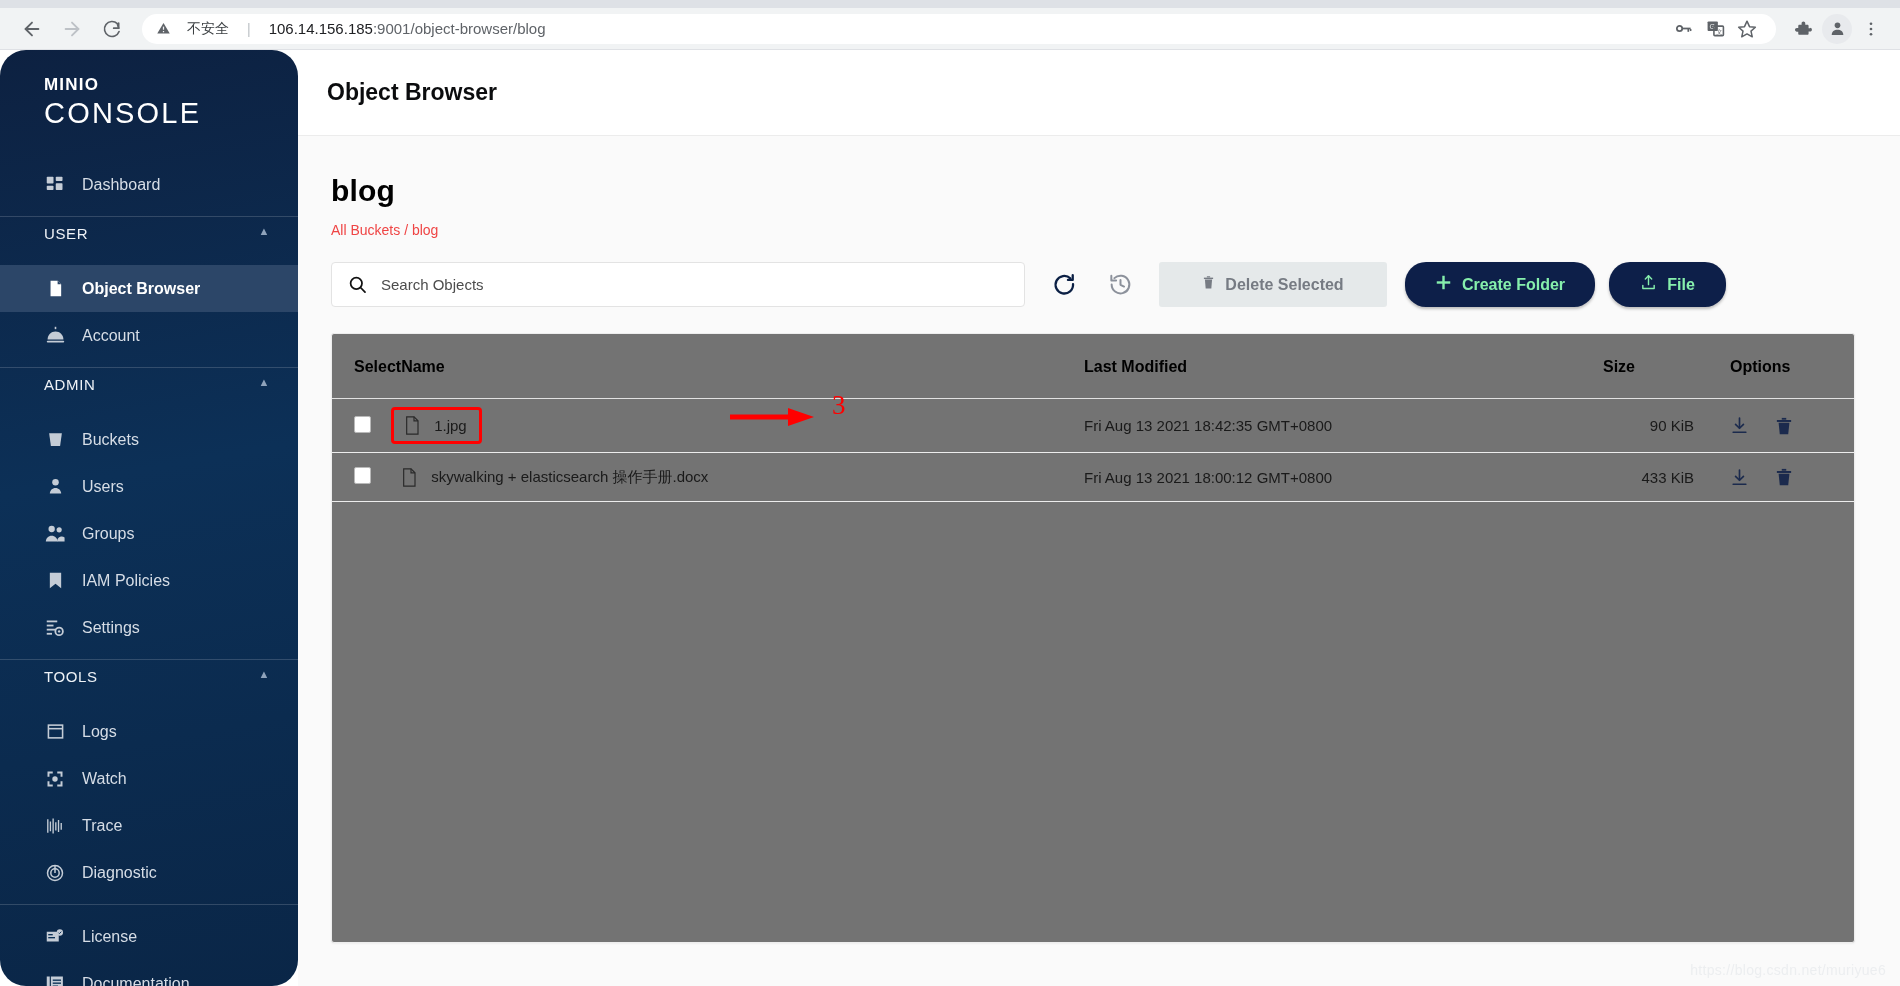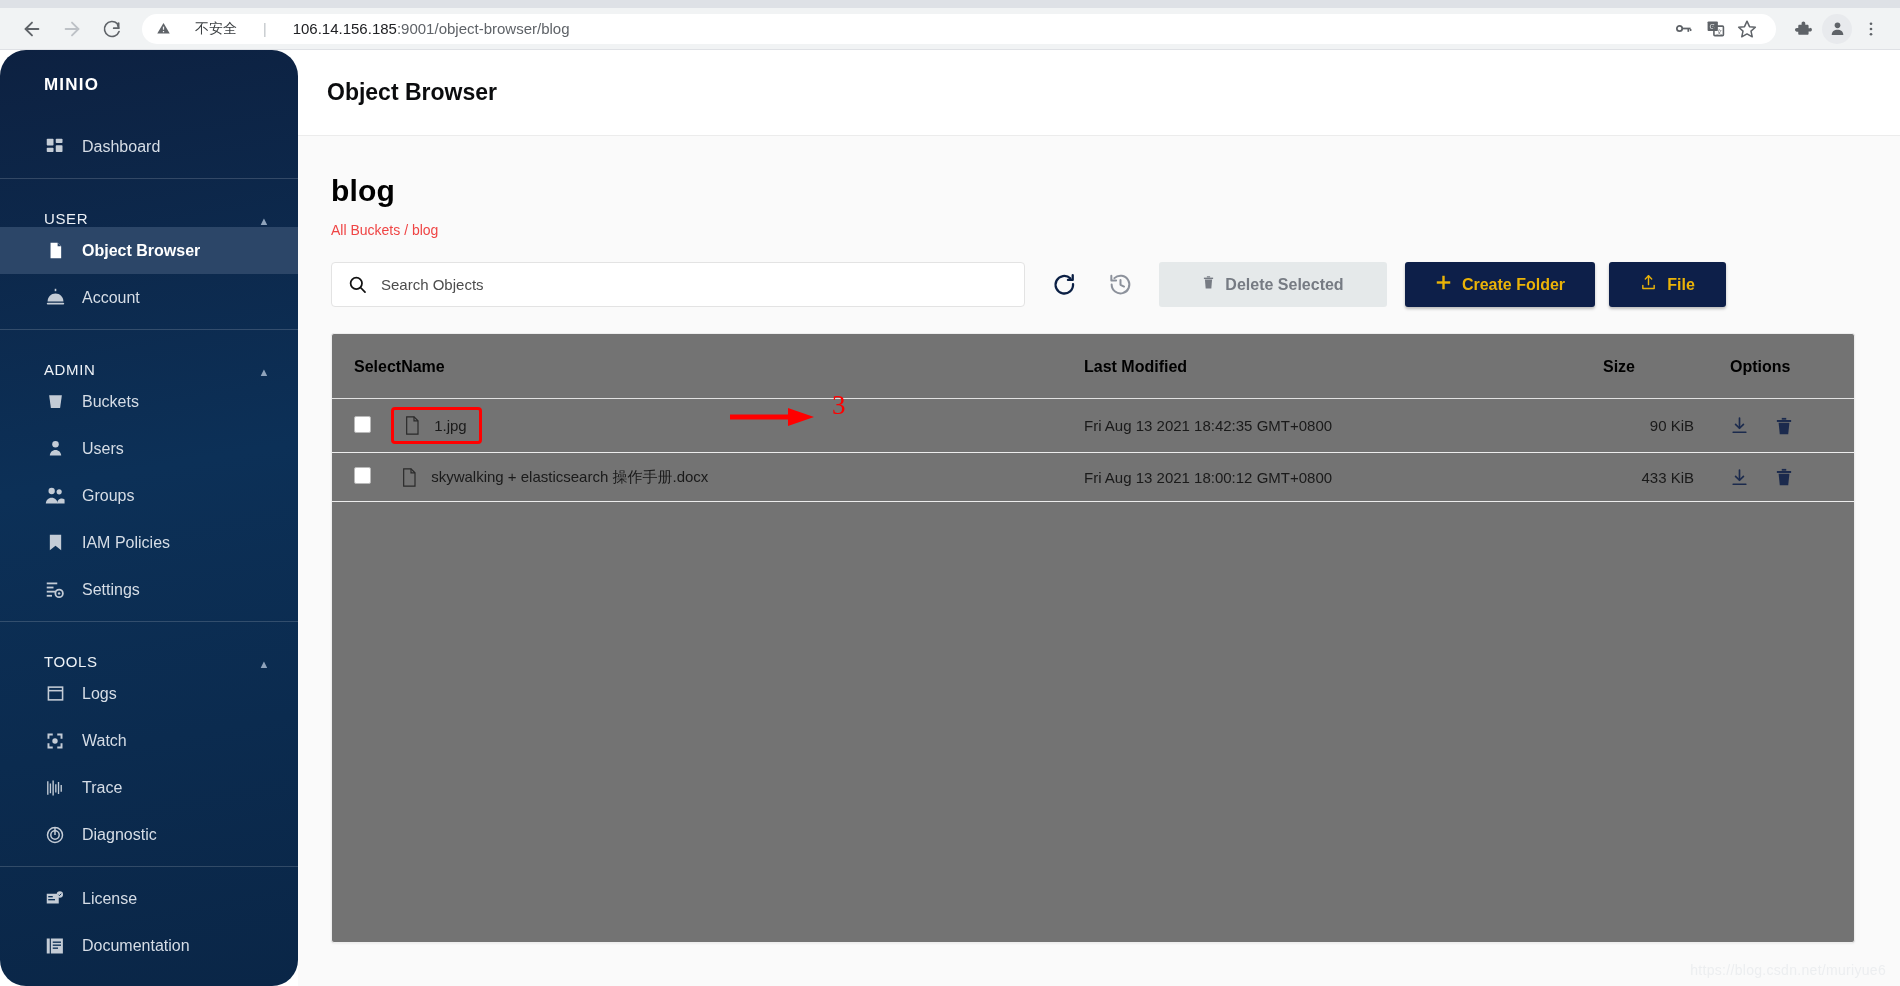--- a/index.html
+++ b/index.html
@@ -34,21 +34,21 @@
   .nav-btn.disabled { color: #bdc1c6; }
   .omnibox {
     flex: 1;
     height: 30px;
     background: #ffffff;
     border-radius: 16px;
     display: flex;
     align-items: center;
     padding: 9px 14px;
     margin: 12px 8px;
-    gap: 24px;
+    gap: 16px;
     min-width: 0;
   }
   .warn-icon { color: #5f6368; display: flex; align-items: center; }
   .warn-text {
     font-size: 14px; color: #3c4043;
     white-space: nowrap;
   }
   .omni-sep {
     color: #bdc1c6; font-size: 14px; padding: 0 2px;
   }
@@ -117,21 +117,21 @@
     background: #2c4668;
     color: #ffffff;
     font-weight: 700;
   }
   .nav-item.active .ic { color: #ffffff; }
   .nav-sep {
     height: 1px; background: rgba(255,255,255,0.16);
     margin: 8px 0;
   }
   .nav-group {
-    display: flex; align-items: flex-end;
+    display: flex; align-items: flex-start;
     height: 40px;
     padding: 0 28px 0 44px;
     font-size: 15px;
     letter-spacing: 0.6px;
     color: #eef2f7;
   }
   .nav-group .caret {
     margin-left: auto;
     color: #8fa3bb;
     font-size: 11px;
@@ -219,22 +219,23 @@
     padding: 8px 22px;
   }
   .btn-disabled {
     background: #e5e9ea;
     color: #767b83;
     margin-left: 14px;
     min-width: 228px;
   }
   .btn-primary {
     background: #0d1f49;
-    color: #eab308;
+    color: #86efac;
     box-shadow: 0 2px 3px rgba(0,0,0,0.25);
+    border-radius: 21px;
   }
   .btn-create { margin-left: 18px; min-width: 190px; }
   .btn-file { margin-left: 14px; min-width: 117px; }
 
   
   .table-card {
     margin-top: 26px;
     background: #737373;
     border: 1px solid #ededed;
     border-radius: 3px;
@@ -388,20 +389,21 @@
         <circle cx="12" cy="19" r="1.8"></circle>
       </svg>
   </div>
 </div>
 
 <div class="app">
 
   <aside class="sidebar">
     <div class="logo-wrap">
       <div class="logo-minio">MINIO</div>
+      <div class="logo-console">CONSOLE</div>
     </div>
 
     <div class="nav-item">
       <span class="ic">
         <svg width="18" height="18" viewBox="0 0 24 24" fill="currentColor">
             <rect x="1" y="1" width="9" height="9" rx="1"></rect>
             <rect x="13" y="1" width="9" height="5.5" rx="1"></rect>
             <rect x="1" y="13" width="9" height="5.5" rx="1"></rect>
             <rect x="13" y="9.5" width="9" height="9" rx="1"></rect>
           </svg>

